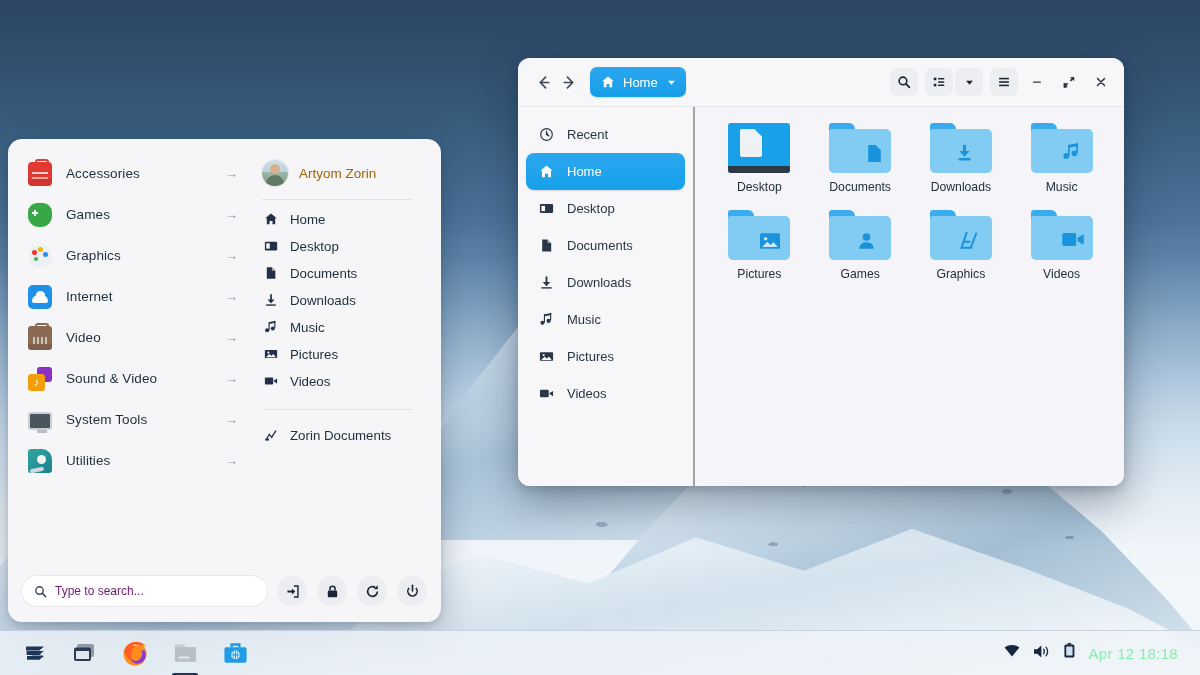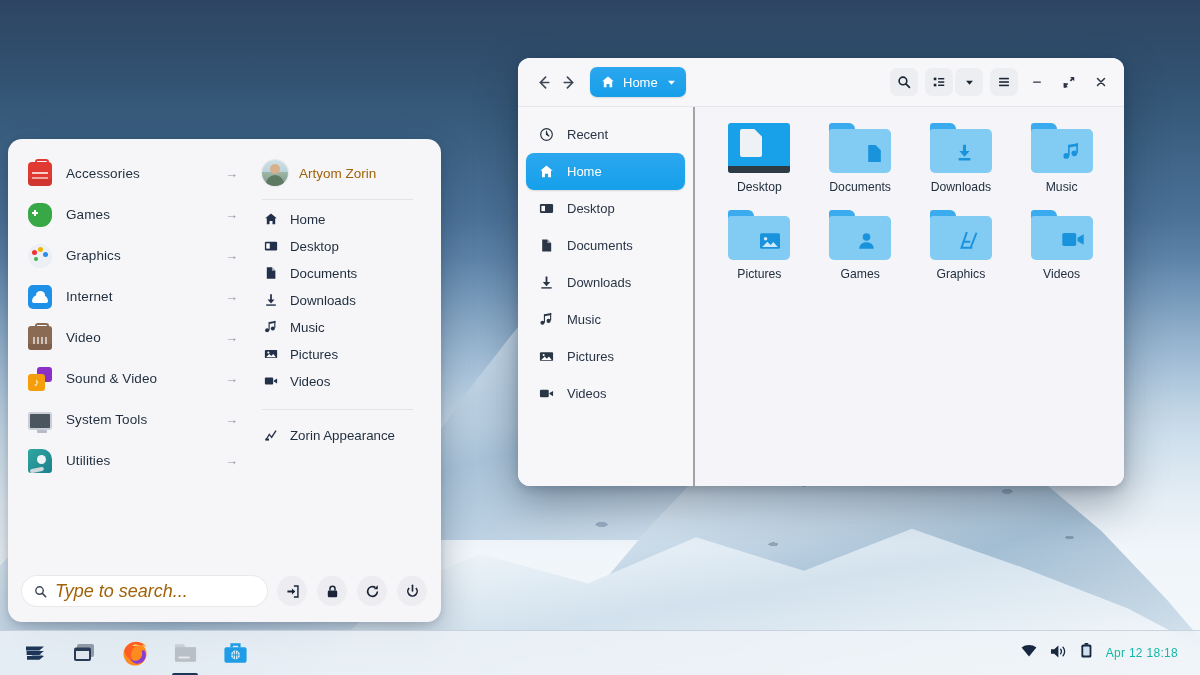--- a/index.html
+++ b/index.html
@@ -126,21 +126,21 @@
   .place-item { display:flex; align-items:center; height:27px; padding-left:2px; border-radius:6px; }
   .place-ico { width:18px; flex:0 0 18px; margin-right:10px; text-align:center; font-size:13px; color:#22304a; line-height:1; }
   .place-label { font-size:13.3px; color:#1f2d3d; }
 
   .menu-footer { height:56px; display:flex; align-items:center; padding:0 14px 6px 14px; gap:10px; }
   .search-box {
     flex:1; height:30px; background:#fff; border-radius:15px;
     display:flex; align-items:center; padding:0 12px; box-shadow:0 0 0 1px rgba(0,0,0,.05);
   }
   .search-box svg { margin-right:8px; }
-  .search-ph { font-size:18px; color:#a16207;font-style:italic; }
+  .search-ph { font-size:12px; color:#701a75; }
   .fbtn {
     width:30px; height:30px; border-radius:50%; background:#ececf1;
     display:flex; align-items:center; justify-content:center; color:#1a2436;
   }
 
   
   #file-manager {
     position:absolute; left:518px; top:58px; width:606px; height:428px;
     background:#f5f4f9; border-radius:12px; overflow:hidden;
     box-shadow:0 16px 42px rgba(14,28,48,.38), 0 3px 10px rgba(14,28,48,.18);
@@ -197,21 +197,21 @@
     border-top:1px solid rgba(120,140,165,.30);
     display:flex; align-items:center; padding:0 10px;
   }
   .tb-item { width:50px; height:45px; display:flex; align-items:center; justify-content:center; position:relative; }
   .tb-item.running:after {
     content:""; position:absolute; bottom:0; left:12px; width:26px; height:3px;
     background:#1d3557; border-radius:2px 2px 0 0;
   }
   .tb-spacer { flex:1; }
   .tray { display:flex; align-items:center; gap:13px; padding-right:12px; color:#16273f; }
-  .clock { font-size:12px; color:#14b8a6; letter-spacing:.3px; }
+  .clock { font-size:15px; color:#86efac; letter-spacing:.3px; }
 </style>
 </head>
 <body>
 
 <div id="wallpaper">
   <div class="sky"></div>
   <div class="mtn mtn-far"></div>
   <div class="mtn mtn-left"></div>
   <div class="mtn mtn-mid"></div>
   <div class="rocks"></div>
@@ -341,21 +341,21 @@
 
       <div class="hr" style="margin-top:14px;margin-bottom:12px;"></div>
 
       <div class="place-item">
         <span class="place-ico">
           <svg width="14" height="14" viewBox="0 0 16 16">
               <path fill="#22304a" d="M1.5 13.5 6 6l2.6 3.4L13 2.5l1.4 1L8.8 12 6.2 8.6 3 13.5z"></path>
               <rect x="1.5" y="12" width="4.2" height="2.4" fill="#22304a"></rect>
             </svg>
         </span>
-        <span class="place-label">Zorin Appearance</span>
+        <span class="place-label">Zorin Documents</span>
       </div>
     </div>
   </div>
 
   <div class="menu-footer">
     <div class="search-box">
       <svg width="13" height="13" viewBox="0 0 16 16">
           <circle cx="6.8" cy="6.8" r="4.6" fill="none" stroke="#3c4654" stroke-width="1.7"></circle>
           <line x1="10.3" y1="10.3" x2="14.4" y2="14.4" stroke="#3c4654" stroke-width="1.9" stroke-linecap="round"></line>
         </svg>

